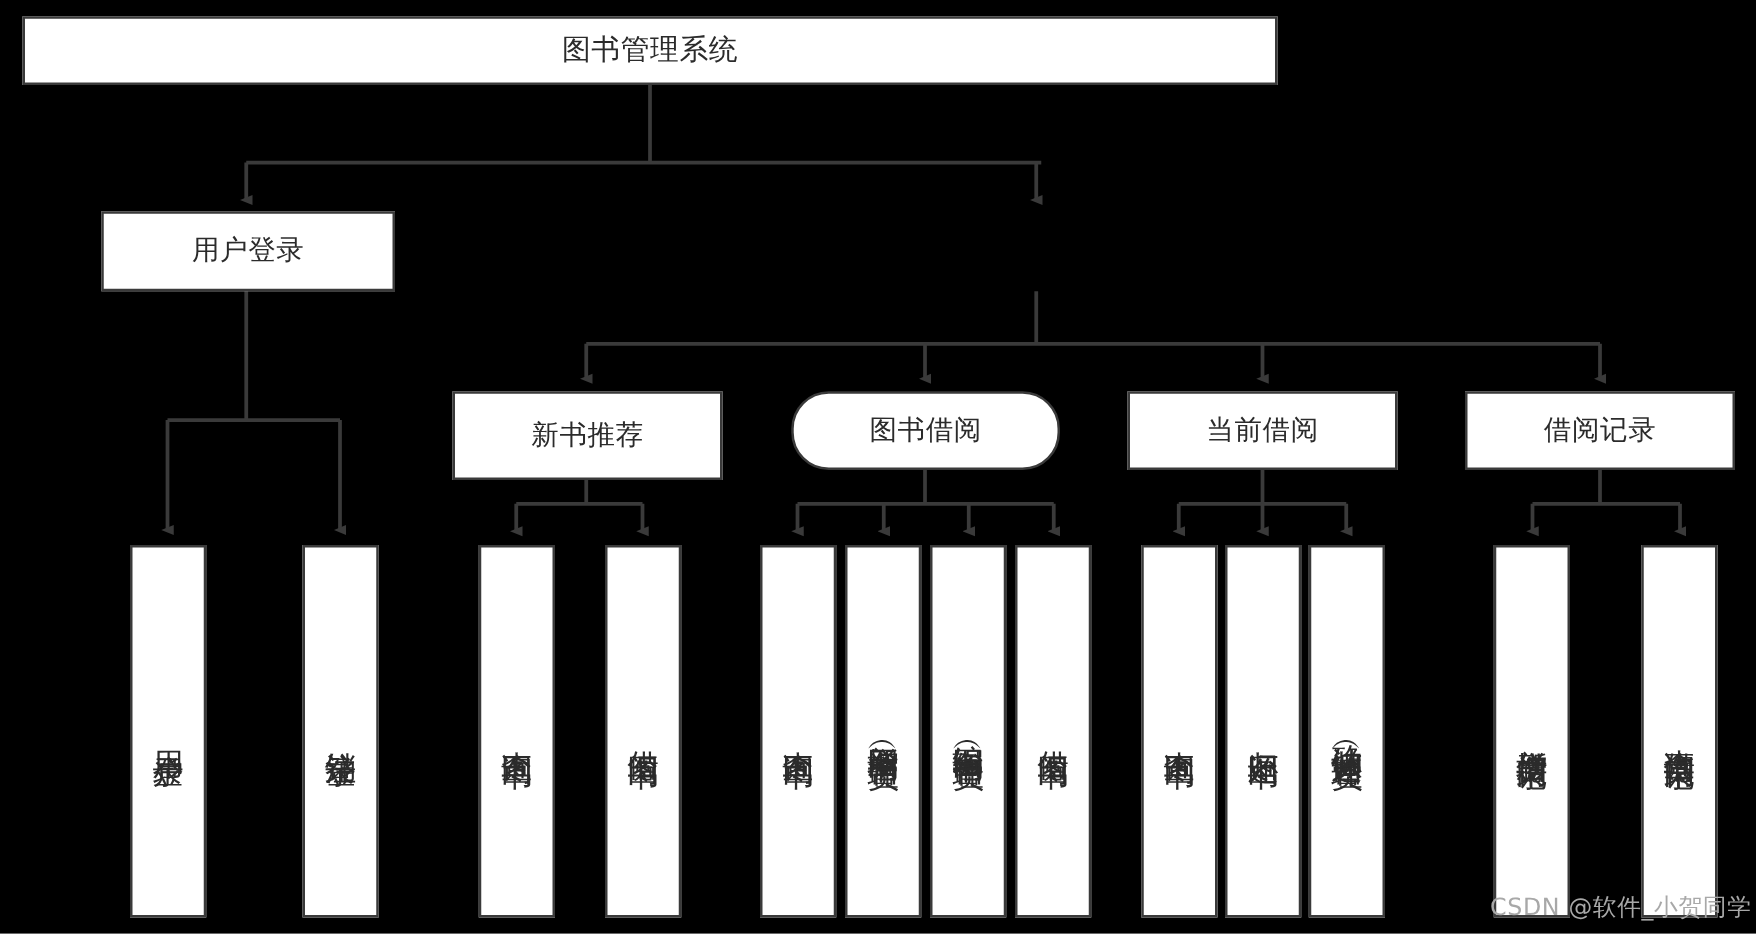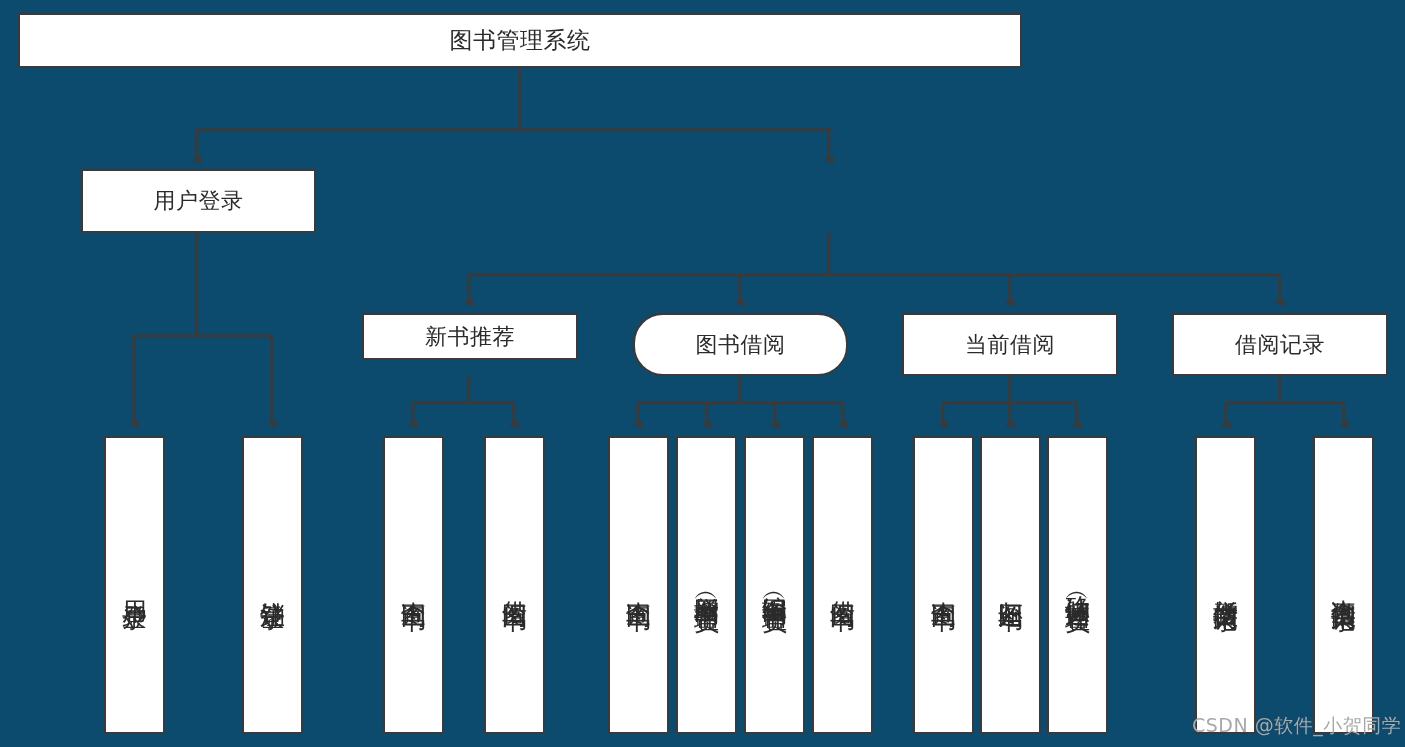--- a/index.html
+++ b/index.html
@@ -8,21 +8,21 @@
     padding: 0;
     background: #ffffff;
   }
   body {
     font-family: "DejaVu Sans", "Liberation Sans", sans-serif;
   }
   #diagram {
     position: relative;
     width: 1405px;
     height: 747px;
-    background: #0c4a6e;
+    background: #000000;
     overflow: hidden;
   }
   svg.connectors {
     position: absolute;
     left: 0;
     top: 0;
     width: 1405px;
     height: 747px;
     pointer-events: none;
   }
@@ -129,21 +129,21 @@
   </svg>
 
   <div class="node horiz root" style="left:18px; top:13px; width:1004px; height:55px;">
     <span class="label">图书管理系统</span>
   </div>
 
   <div class="node horiz" style="left:81px; top:169px; width:235px; height:64px;">
     <span class="label">用户登录</span>
   </div>
 
-  <div class="node horiz" style="left:362px; top:313px; width:216px; height:47px;">
+  <div class="node horiz" style="left:362px; top:313px; width:216px; height:71px;">
     <span class="label">新书推荐</span>
   </div>
   <div class="node horiz" style="left:633px; top:313px; width:215px; height:63px;border-radius:30px;">
     <span class="label">图书借阅</span>
   </div>
   <div class="node horiz" style="left:1172px; top:313px; width:216px; height:63px;">
     <span class="label">借阅记录</span>
   </div>
   <div class="node horiz" style="left:902px; top:313px; width:216px; height:63px;">
     <span class="label">当前借阅</span>

